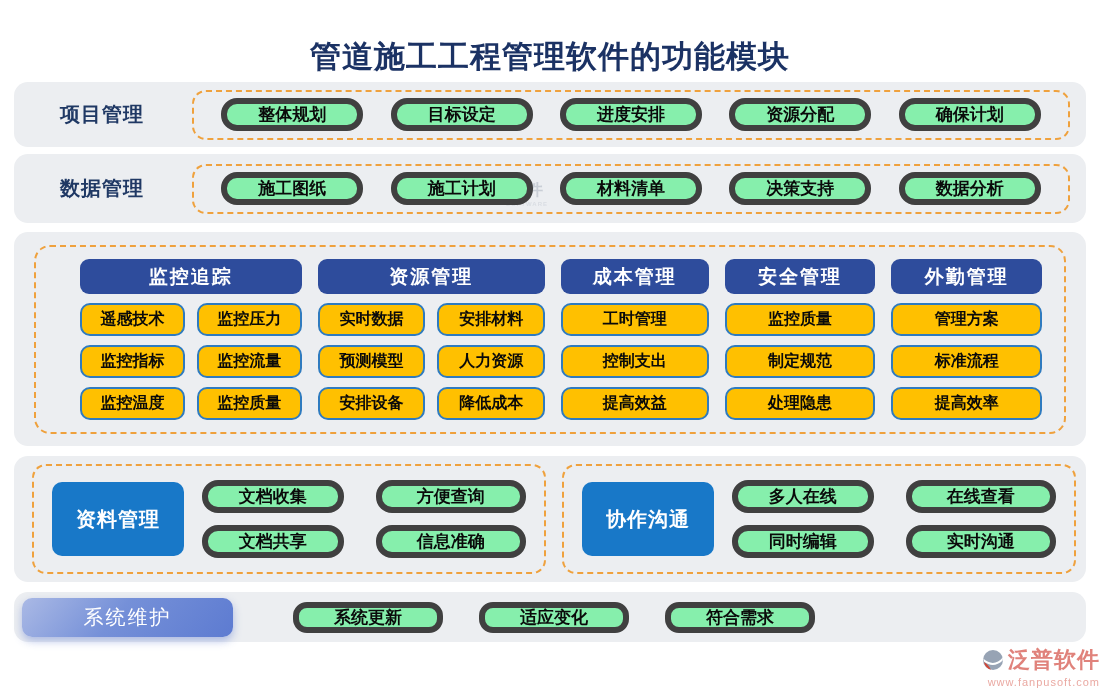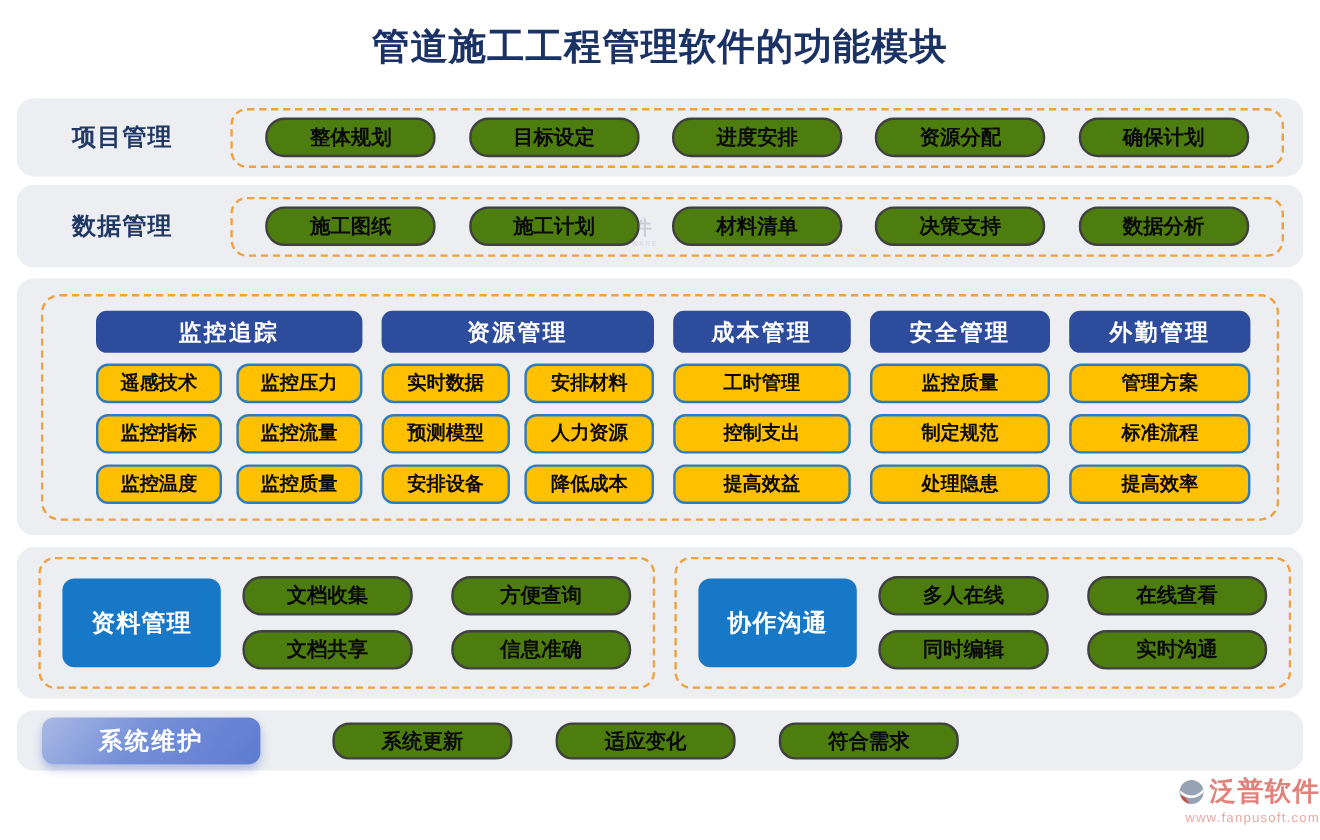--- a/index.html
+++ b/index.html
@@ -3,21 +3,21 @@
 <meta charset="utf-8">
 <style>
   * { box-sizing: border-box; }
   html,body { margin:0; padding:0; }
   body {
     width:1100px; height:700px; position:relative; overflow:hidden;
     background:#ffffff;
     font-family:"Liberation Serif", serif;
   }
   .title {
-    margin:0; padding-top:18px; height:44px;
+    margin:0; padding-top:36px; height:44px;
     text-align:center; font-size:31px; font-weight:700;
     color:#1b3264; letter-spacing:1px;
   }
   .band {
     background:#eceef1; border-radius:14px; margin:0 14px;
     display:flex; align-items:center; position:relative;
   }
   .band-sm  { height:65px; margin-top:38px; }
   .band-sm2 { height:69px; margin-top:7px; }
   .band-label {
@@ -29,21 +29,21 @@
   .hbox {
     flex:1; margin-left:32px; margin-right:16px; height:50px;
     display:flex; align-items:center; justify-content:space-evenly;
     position:relative; z-index:2;
   }
   .btn {
     display:flex; align-items:center; justify-content:center;
     font-weight:700; font-size:17px; color:#0a0a0a; white-space:nowrap;
   }
   .btn.gray {
-    background:#4d7c0f; border:2px solid #404040; border-radius:16px;
+    background:#86efac; border:6px solid #404040; border-radius:16px;
     width:142px; height:33px;
   }
   
   .watermark {
     position:absolute; left:492px; top:26px; z-index:1;
     color:#c9ced6; font-weight:700; font-size:16px; letter-spacing:2px;
     text-align:center; pointer-events:none;
   }
   .watermark em {
     display:block; font-style:normal; font-size:6px; letter-spacing:1px;
@@ -80,24 +80,24 @@
     flex:none; width:132px; height:74px; margin-right:18px;
     background:#1878c8; border-radius:10px;
     color:#fff; font-size:20px; font-weight:700; letter-spacing:1px;
     display:flex; align-items:center; justify-content:center;
   }
   .group-grid { flex:1; grid-template-columns:1fr 1.06fr; gap:12px 32px; }
   .group-grid .btn { width:auto; }
   
   .footer-band { height:50px; margin-top:10px; }
   .footer-pill {
-    flex:none; width:182px; height:39px; margin-left:21px; border-radius:10px;
+    flex:none; width:211px; height:39px; margin-left:8px; border-radius:10px;
     background:linear-gradient(130deg,#aab9e5 0%,#7590d8 45%,#5d7bd1 100%);
     box-shadow:0 4px 8px rgba(93,123,209,.45);
-    color:#fff; font-size:20px; font-weight:700; letter-spacing:2px;
+    color:#fff; font-size:20px; font-weight:400; letter-spacing:2px;
     display:flex; align-items:center; justify-content:center;
   }
   .footer-btns { display:flex; gap:36px; margin-left:60px; }
   .footer-btns .btn { width:150px; height:31px; border-radius:14px; }
   
   .brand { position:absolute; right:0; bottom:12px; text-align:right; }
   .brand-top {
     display:flex; align-items:center; justify-content:flex-end; gap:4px;
     color:#e0827b; font-size:22px; font-weight:700; letter-spacing:1px;
   }

